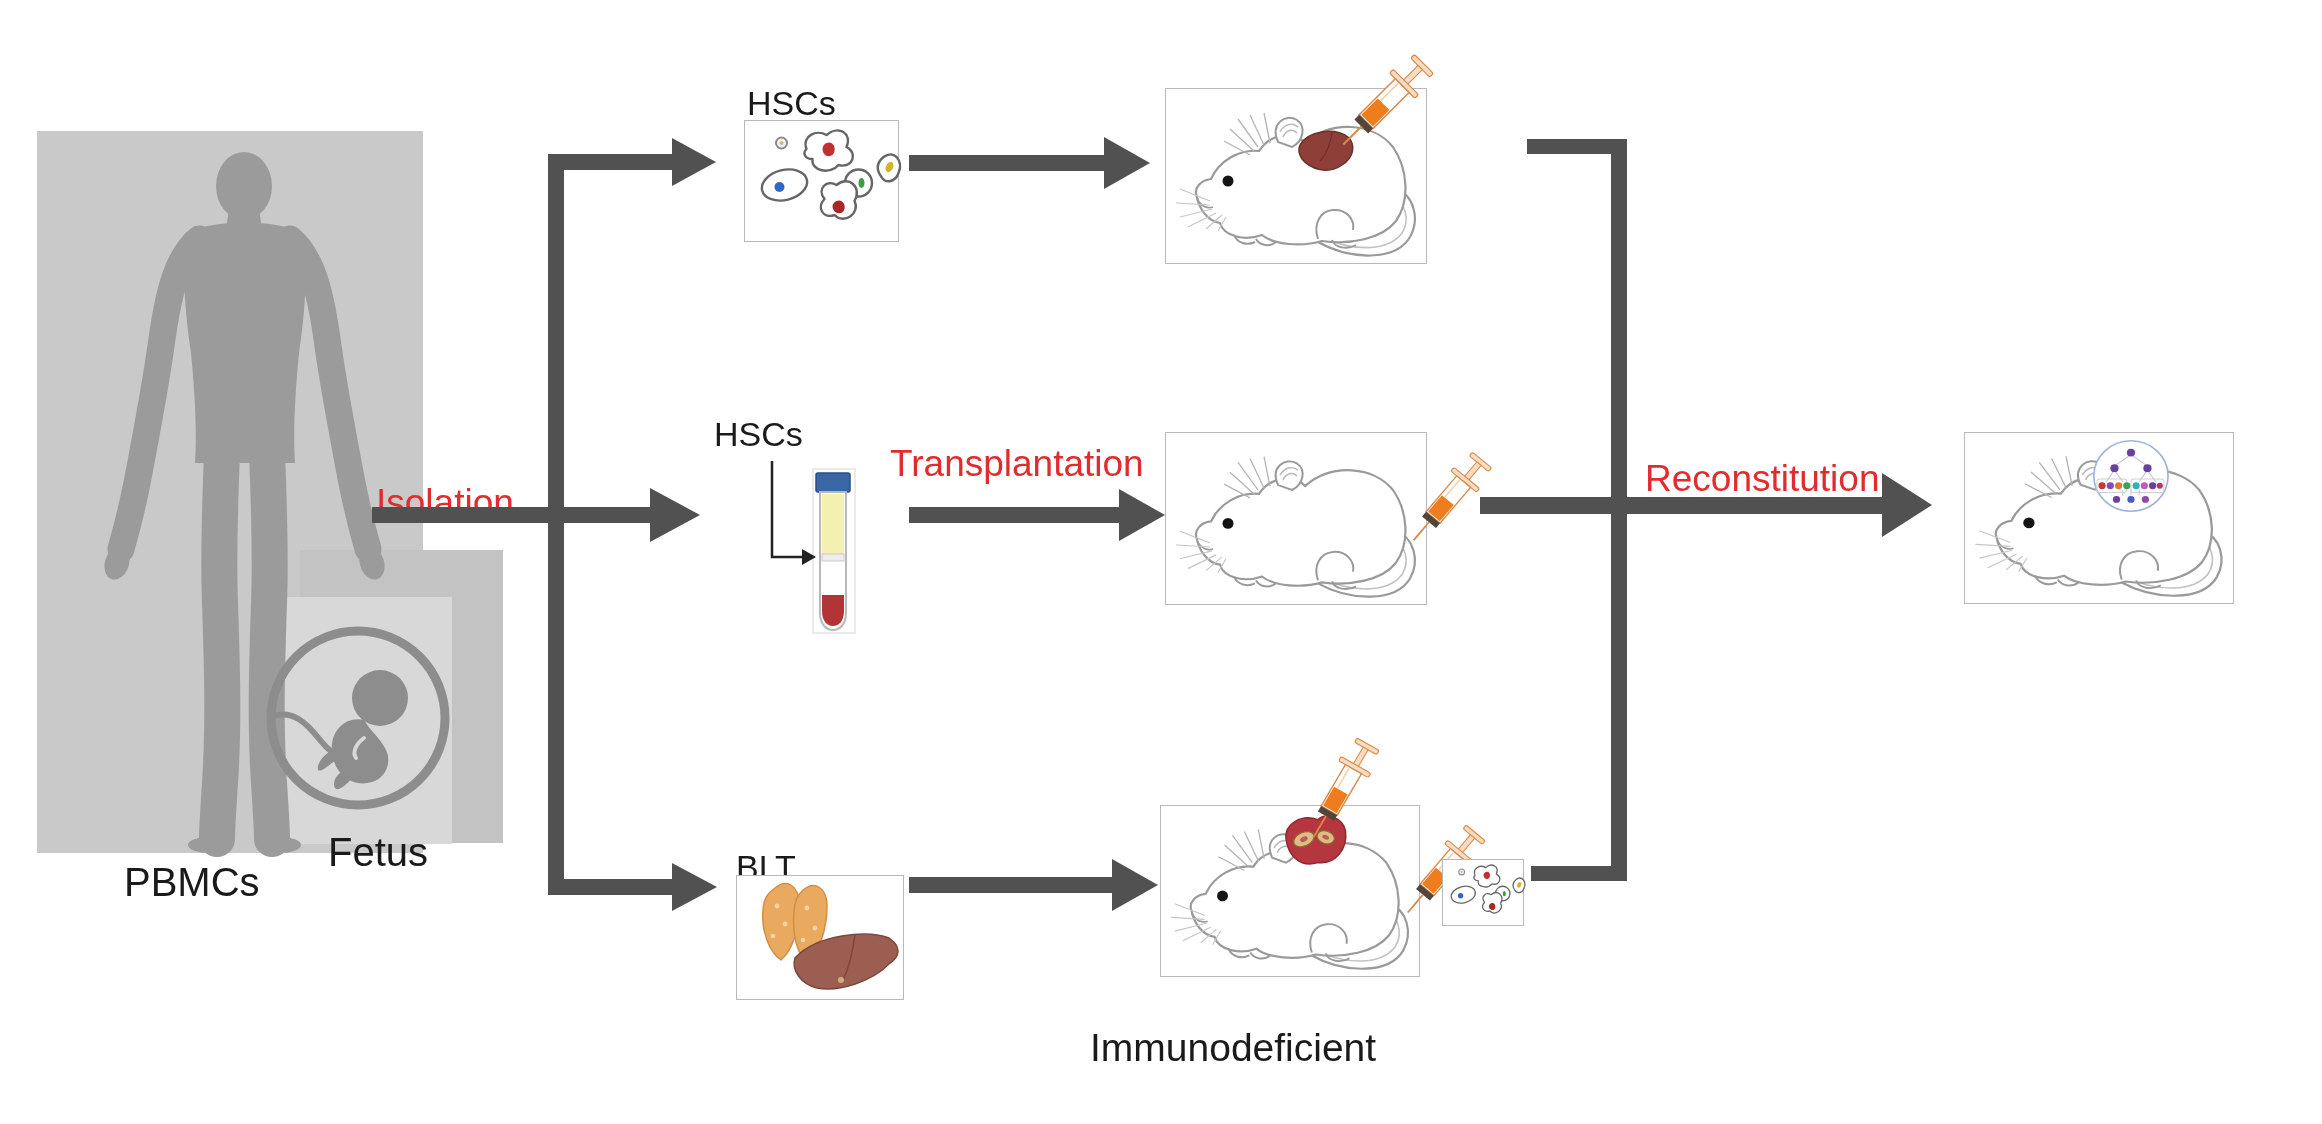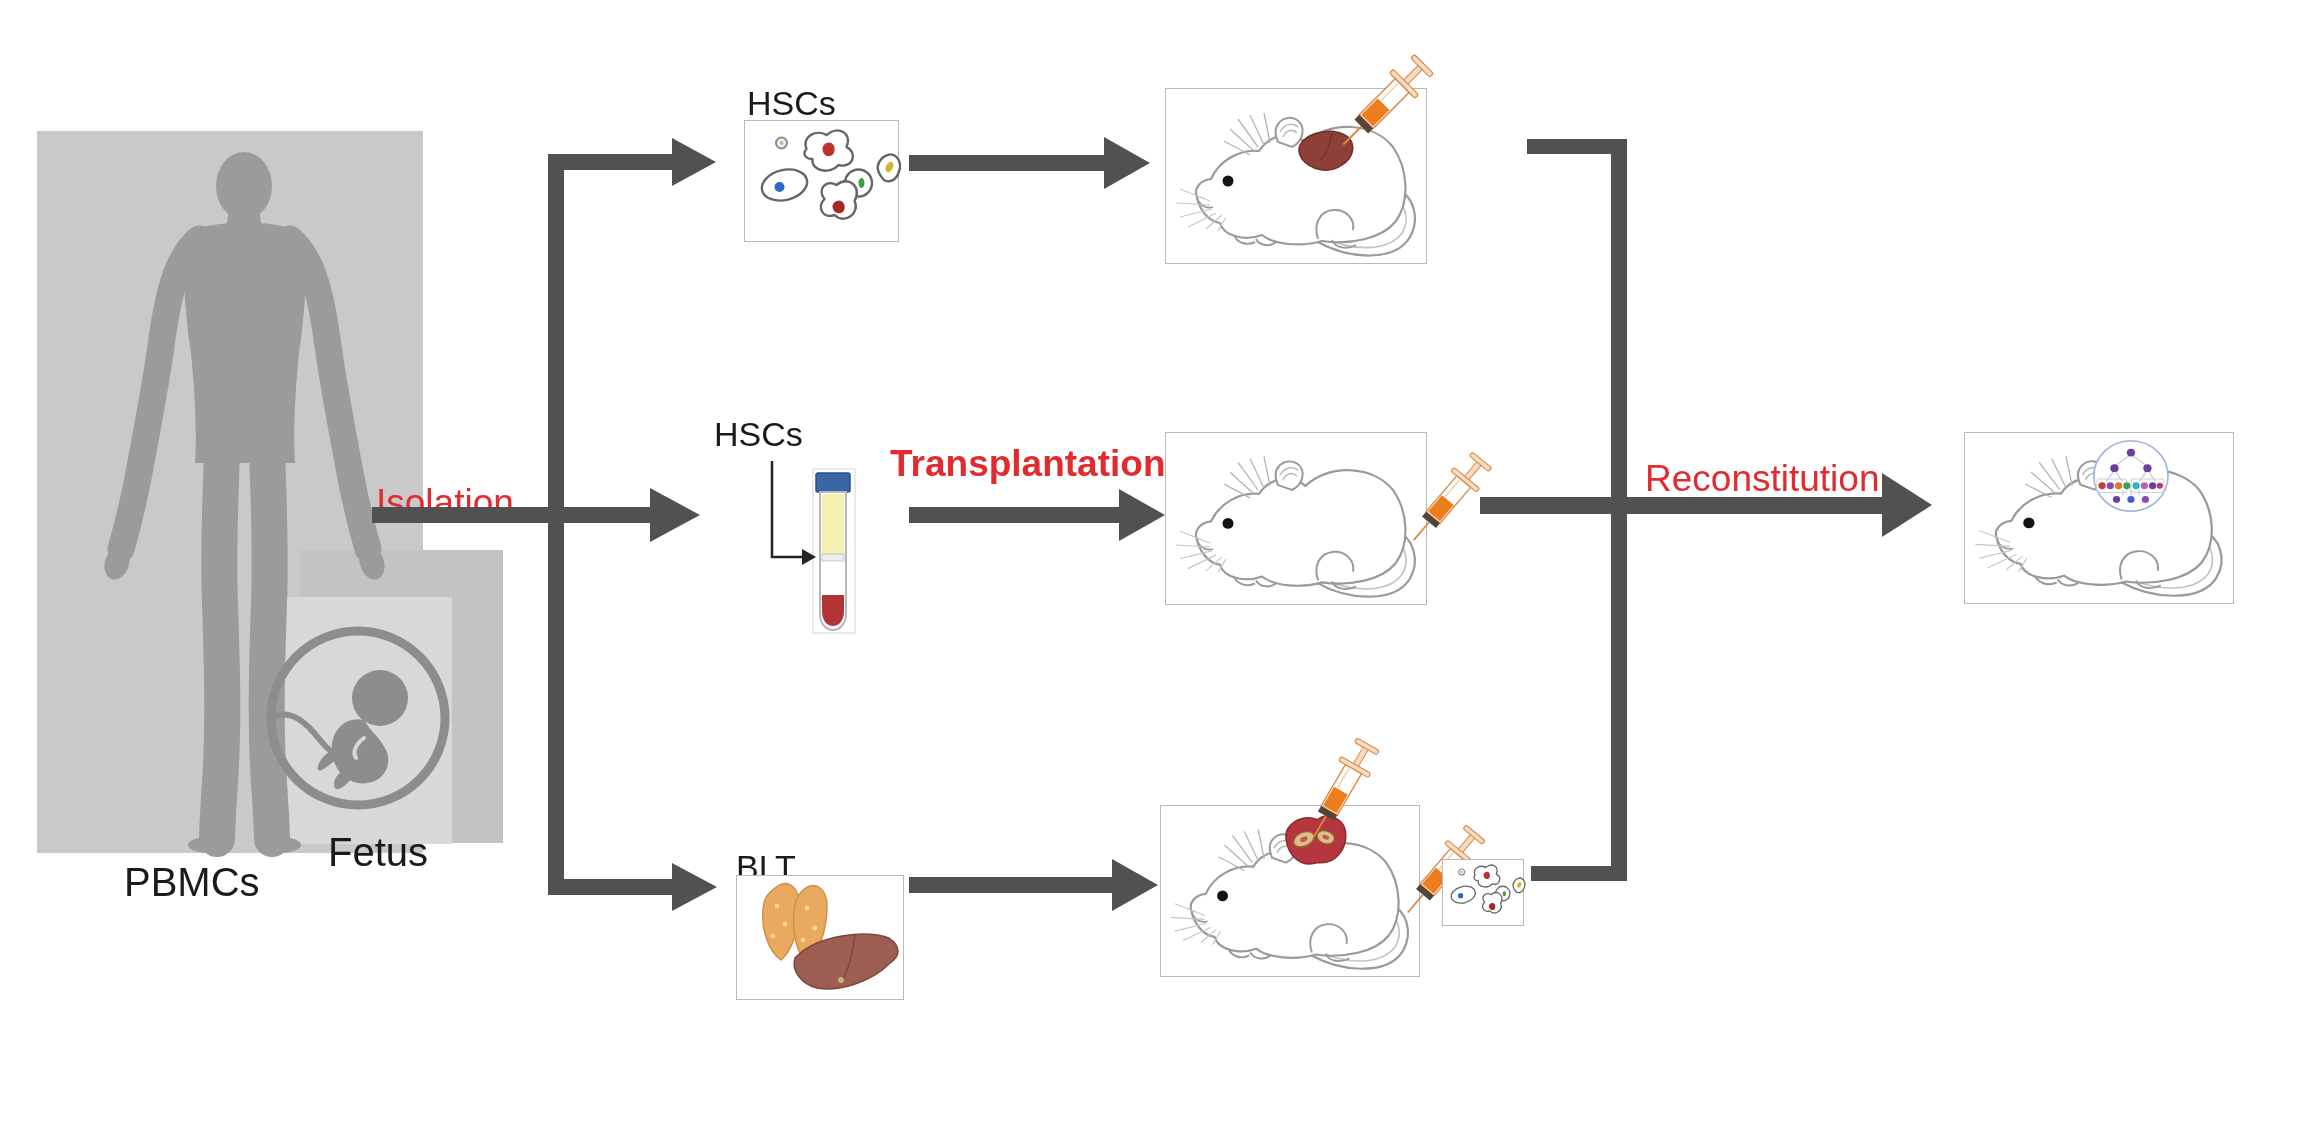--- a/index.html
+++ b/index.html
@@ -140,21 +140,21 @@
 
   <div class="bar" style="left:909px;top:155px;width:195px;height:16px;"></div>
   <div class="ah" style="left:1104px;top:137px;border-top:26px solid transparent;border-bottom:26px solid transparent;border-left:46px solid var(--arrow);"></div>
 
   <div class="bar" style="left:909px;top:507px;width:210px;height:16px;"></div>
   <div class="ah" style="left:1119px;top:489px;border-top:26px solid transparent;border-bottom:26px solid transparent;border-left:46px solid var(--arrow);"></div>
 
   <div class="bar" style="left:909px;top:877px;width:203px;height:16px;"></div>
   <div class="ah" style="left:1112px;top:859px;border-top:26px solid transparent;border-bottom:26px solid transparent;border-left:46px solid var(--arrow);"></div>
 
-  <div class="lbl red" style="left:890px;top:443px;font-weight:bold;">Transplantation</div>
+  <div class="lbl red" style="left:890px;top:443px;">Transplantation</div>
 
   <div class="bar" style="left:1527px;top:139px;width:100px;height:15px;"></div>
   <div class="bar" style="left:1611px;top:139px;width:16px;height:742px;"></div>
   <div class="bar" style="left:1531px;top:866px;width:96px;height:15px;"></div>
 
   <div class="bar" style="left:1480px;top:497px;width:402px;height:17px;"></div>
   <div class="ah" style="left:1882px;top:473px;border-top:32px solid transparent;border-bottom:32px solid transparent;border-left:50px solid var(--arrow);"></div>
 
   <div class="lbl red" style="left:1645px;top:430px;margin-top:28px;">Reconstitution</div>
 
@@ -247,20 +247,21 @@
     </svg>
   </div>
 
   <div class="imgbox" style="left:1442px;top:859px;width:80px;height:65px;">
     <svg width="80" height="65" viewBox="0 0 150 120" preserveAspectRatio="none">
         <use href="#cellsg"></use>
       </svg>
   </div>
 
   <div class="lbl centered" style="left:1090px;top:985px;width:440px;font-size:39px;line-height:66px;">
+    <div>Immunodeficient</div>
   </div>
 
   <div class="imgbox" style="left:1964px;top:432px;width:268px;height:170px;">
     <svg width="268" height="170" viewBox="0 0 260 174" preserveAspectRatio="none">
       <g>
           <use href="#mouse"></use>
         </g>
       <g>
         <circle cx="161" cy="44" r="36" fill="#ffffff" stroke="#9fb4dc" stroke-width="1.6"></circle>
         <g stroke="#c6c6c6" stroke-width="1" fill="none">

